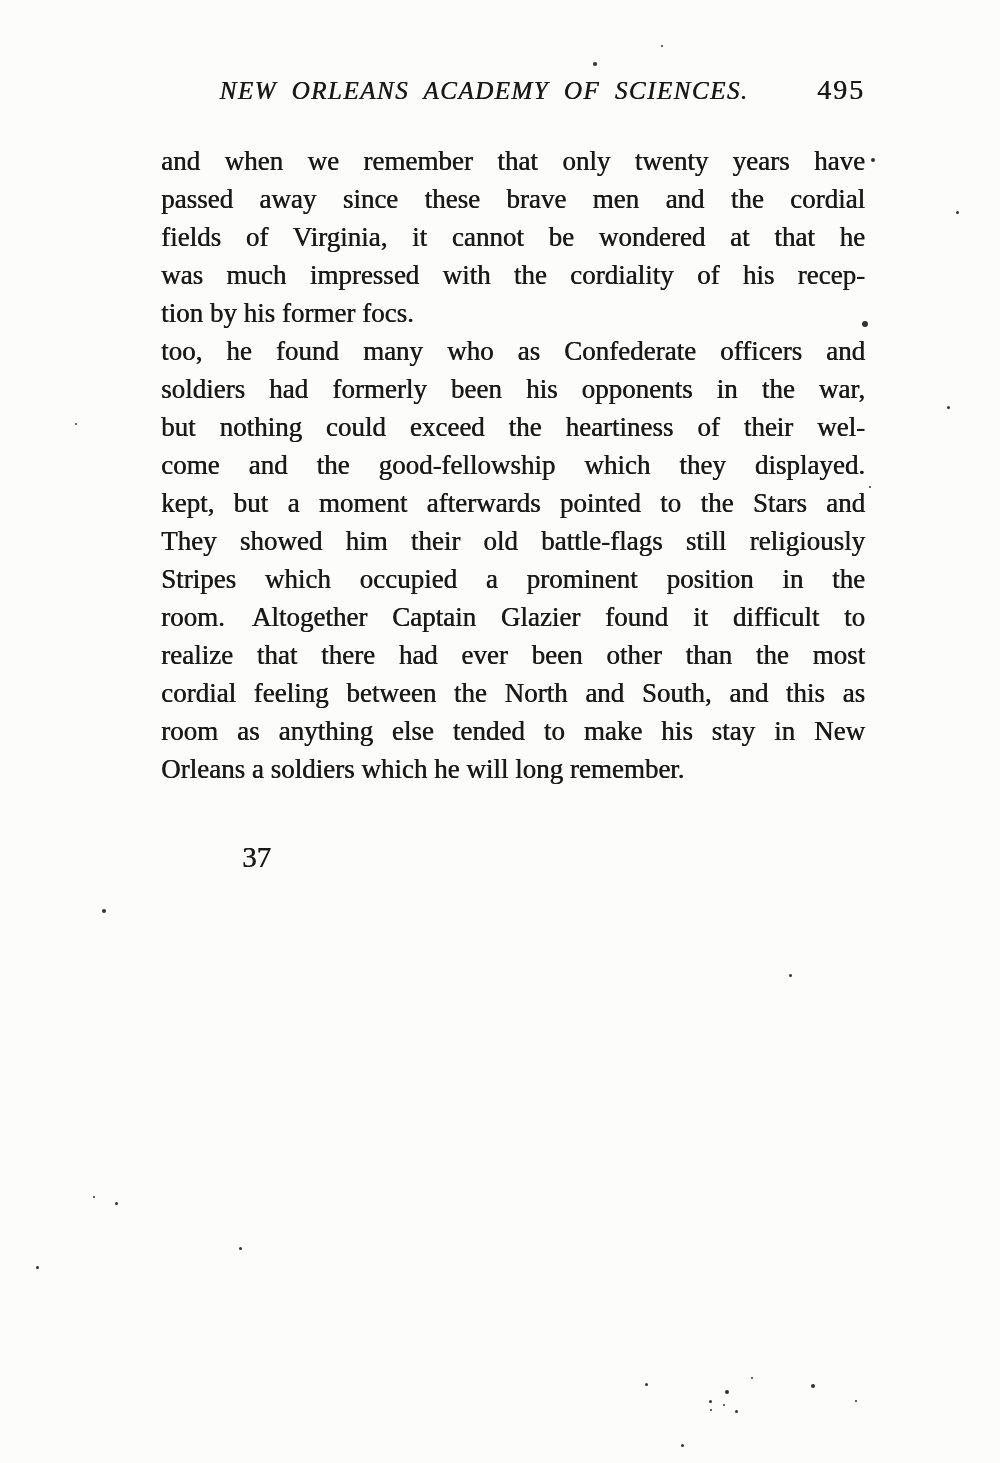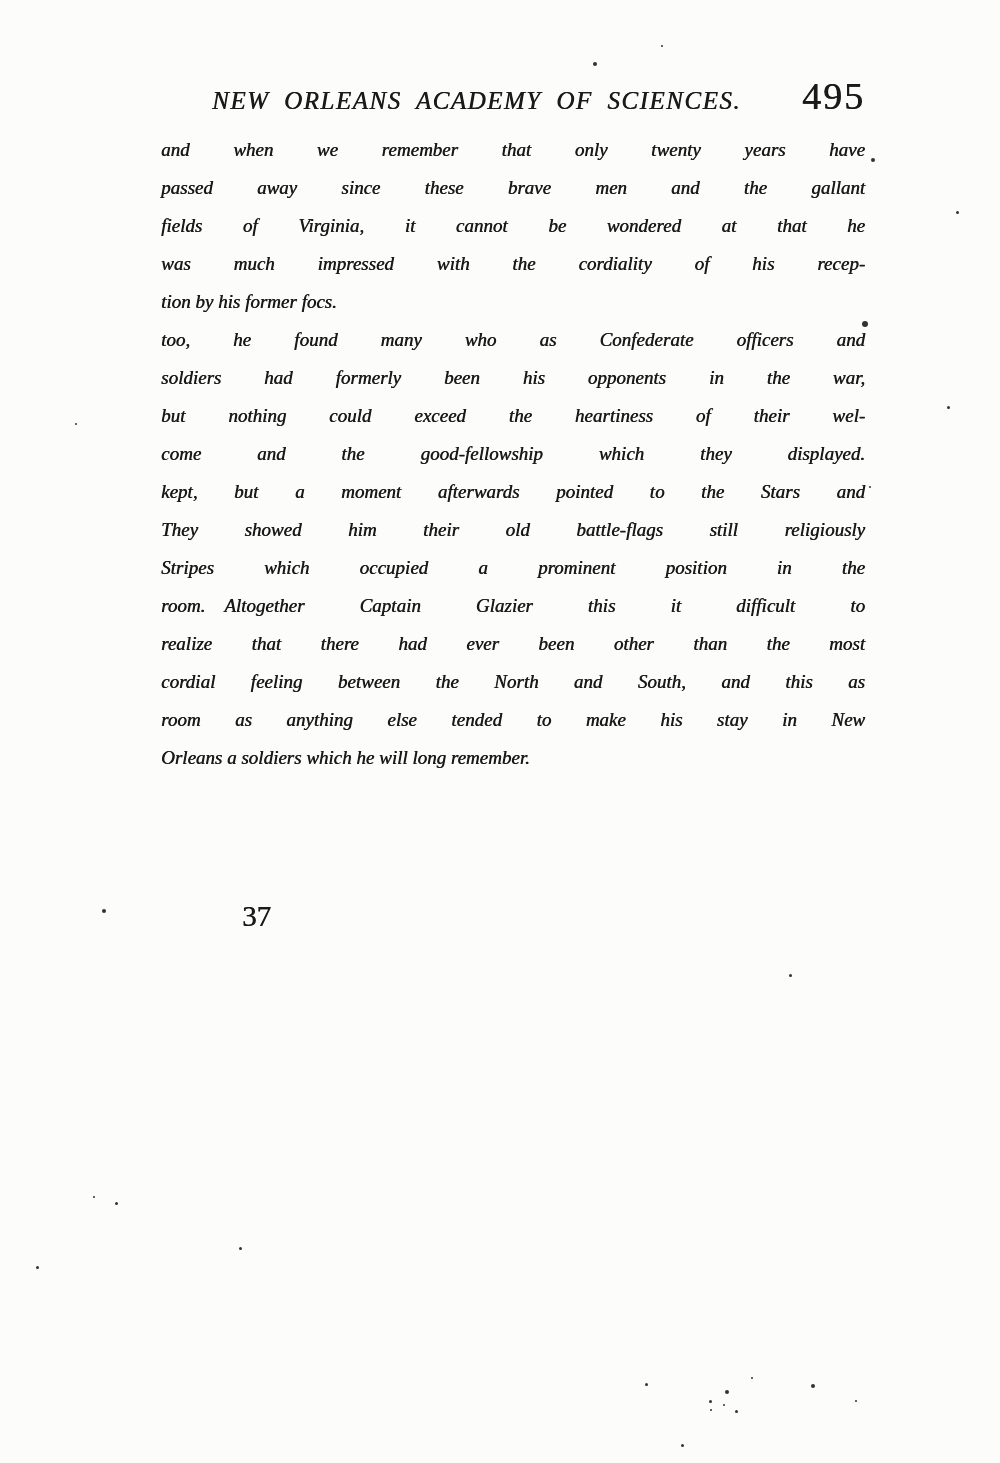--- a/index.html
+++ b/index.html
@@ -32,54 +32,53 @@
     flex: 1;
     text-align: center;
     font-style: italic;
     font-size: 25px;
     letter-spacing: 1.5px;
     word-spacing: 7px;
     white-space: nowrap;
     text-shadow: 0.5px 0 0 currentColor;
   }
   .page-number {
-    font-size: 38px;
+    font-size: 28px;
     letter-spacing: 2px;
     margin-left: 10px;
     text-shadow: 0.6px 0 0 currentColor;
   }
   
   .body-text {
     position: absolute;
     left: 161px;
-    top: 131px;
+    top: 142px;
     width: 704px;
-    font-size: 19px;
+    font-size: 27px;
     text-shadow: 0.5px 0 0 currentColor;
-    font-style: italic;
   }
   .line {
     height: 38px;
     line-height: 38px;
     text-align: justify;
     text-align-last: justify;
     white-space: normal;
     overflow: visible;
   }
   .line.last {
     text-align-last: left;
   }
   .line.indent {
     text-indent: 46px;
   }
   
   .signature {
     position: absolute;
     left: 242px;
-    top: 900px;
+    top: 841px;
     font-size: 29px;
     line-height: 32px;
     text-shadow: 0.6px 0 0 currentColor;
   }
   
   .speck {
     position: absolute;
     background: #1c1c1c;
     border-radius: 50%;
     opacity: 0.9;
@@ -90,32 +89,32 @@
 
 <div class="page" style="color: rgb(26, 26, 26);">
 
   <div class="header">
     <span class="running-title">NEW ORLEANS ACADEMY OF SCIENCES.</span>
     <span class="page-number">495</span>
   </div>
 
   <div class="body-text" id="body-text">
       <div class="line">and when we remember that only twenty years have</div>
-      <div class="line">passed away since these brave men and the gallant</div>
+      <div class="line">passed away since these brave men and the cordial</div>
       <div class="line">fields of Virginia, it cannot be wondered at that he</div>
       <div class="line">was much impressed with the cordiality of his recep-</div>
       <div class="line last">tion by his former focs.</div>
       <div class="line">too, he found many who as Confederate officers and</div>
       <div class="line">soldiers had formerly been his opponents in the war,</div>
       <div class="line">but nothing could exceed the heartiness of their wel-</div>
       <div class="line">come and the good-fellowship which they displayed.</div>
       <div class="line">kept, but a moment afterwards pointed to the Stars and</div>
       <div class="line">They showed him their old battle-flags still religiously</div>
       <div class="line">Stripes which occupied a prominent position in the</div>
-      <div class="line">room. Altogether Captain Glazier this it difficult to</div>
+      <div class="line">room. Altogether Captain Glazier found it difficult to</div>
       <div class="line">realize that there had ever been other than the most</div>
       <div class="line">cordial feeling between the North and South, and this as</div>
       <div class="line">room as anything else tended to make his stay in New</div>
       <div class="line last">Orleans a soldiers which he will long remember.</div>
     </div>
 
   <div class="signature">37</div>
 
   <div id="specks">
       <div class="speck" style="left: 593px; top: 62px; width: 4px; height: 4px;"></div>

